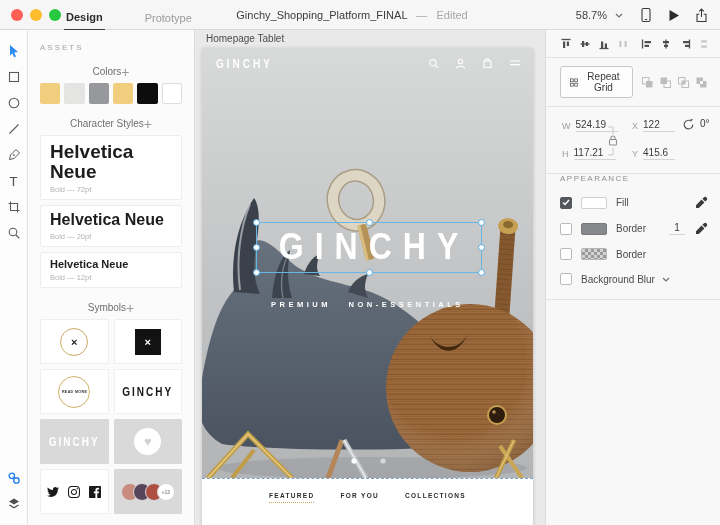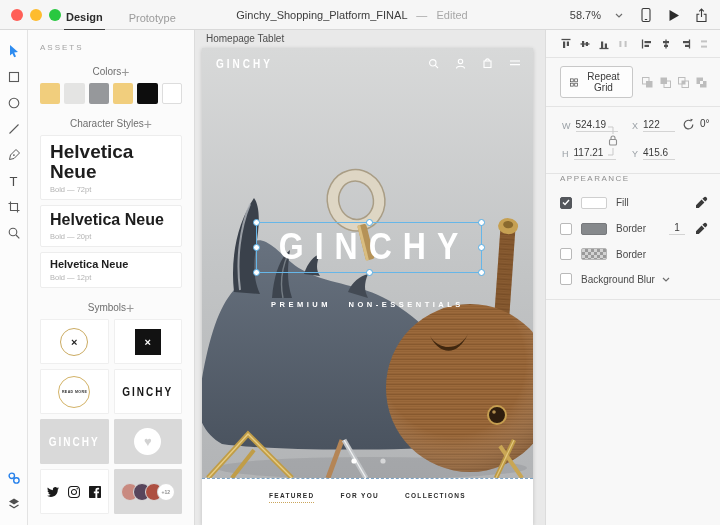--- a/index.html
+++ b/index.html
@@ -2,27 +2,27 @@
 <html><head>
 <meta charset="utf-8">
 <style>
   html,body{margin:0;padding:0;background:#e9e9e9;}
   .app{position:relative;width:720px;height:525px;overflow:hidden;background:#fff;
        font-family:"Liberation Sans","DejaVu Sans",sans-serif;-webkit-font-smoothing:antialiased;}
   
   .titlebar{position:absolute;left:0;top:0;width:720px;height:30px;background:#f6f6f6;border-bottom:1px solid #d9d9d9;box-sizing:border-box;}
   .traffic{position:absolute;left:11px;top:9px;display:flex;gap:7px;}
   .light{width:12px;height:12px;border-radius:50%;}
-  .tabs{position:absolute;left:64px;top:0;height:34px;display:flex;gap:22px;align-items:center;font-size:11px;}
+  .tabs{position:absolute;left:64px;top:0;height:34px;display:flex;gap:38px;align-items:center;font-size:11px;}
   .tab{color:#9b9b9b;padding:8px 2px 6px;cursor:default;}
   .tab.active{color:#2b2b2b;font-weight:bold;border-bottom:2px solid #3d3d3d;}
   .doc-title{position:absolute;left:0;right:16px;top:9px;text-align:center;font-size:11px;color:#3c3c3c;}
   .doc-title .sep,.doc-title .status{color:#a7a7a7;font-weight:normal;}
   .tb-right{position:absolute;right:12px;top:0;height:30px;display:flex;align-items:center;gap:15px;}
-  .zoomctl{display:flex;align-items:center;gap:14px;font-size:11px;color:#3f3f3f;}
+  .zoomctl{display:flex;align-items:center;gap:8px;font-size:11px;color:#3f3f3f;}
   
   .toolrail{position:absolute;left:0;top:30px;width:28px;height:495px;background:#fcfcfc;border-right:1px solid #e3e3e3;box-sizing:border-box;display:flex;flex-direction:column;align-items:center;padding-top:8px;}
   .tool{width:24px;height:26px;display:flex;align-items:center;justify-content:center;}
   .toolrail .spacer{flex:1;}
   
   .assets{position:absolute;left:28px;top:30px;width:167px;height:495px;background:#fbfbfb;border-right:1px solid #dcdcdc;box-sizing:border-box;overflow:hidden;font-size:10px;color:#6f6f6f;}
   .assets .hdr{margin:13px 12px 0;font-size:8px;letter-spacing:2px;color:#a3a3a3;}
   .sec-row{margin:14px 12px 6px;display:flex;align-items:center;justify-content:center;}
   .plus{color:#9a9a9a;font-size:14px;line-height:10px;}
   .swatches{margin:4px 12px 0;display:flex;gap:4px;}

